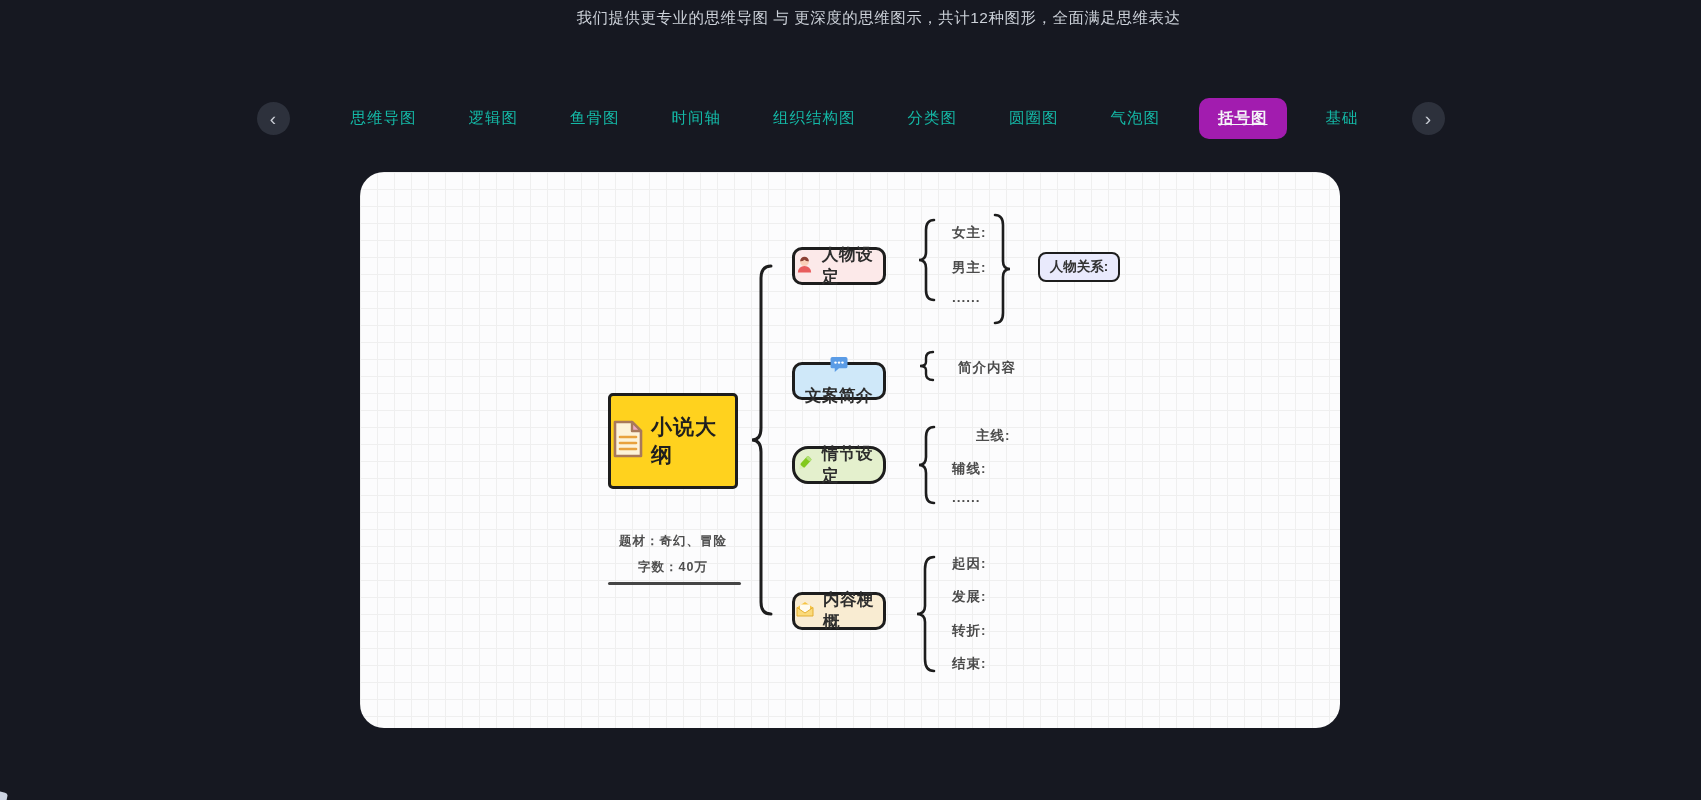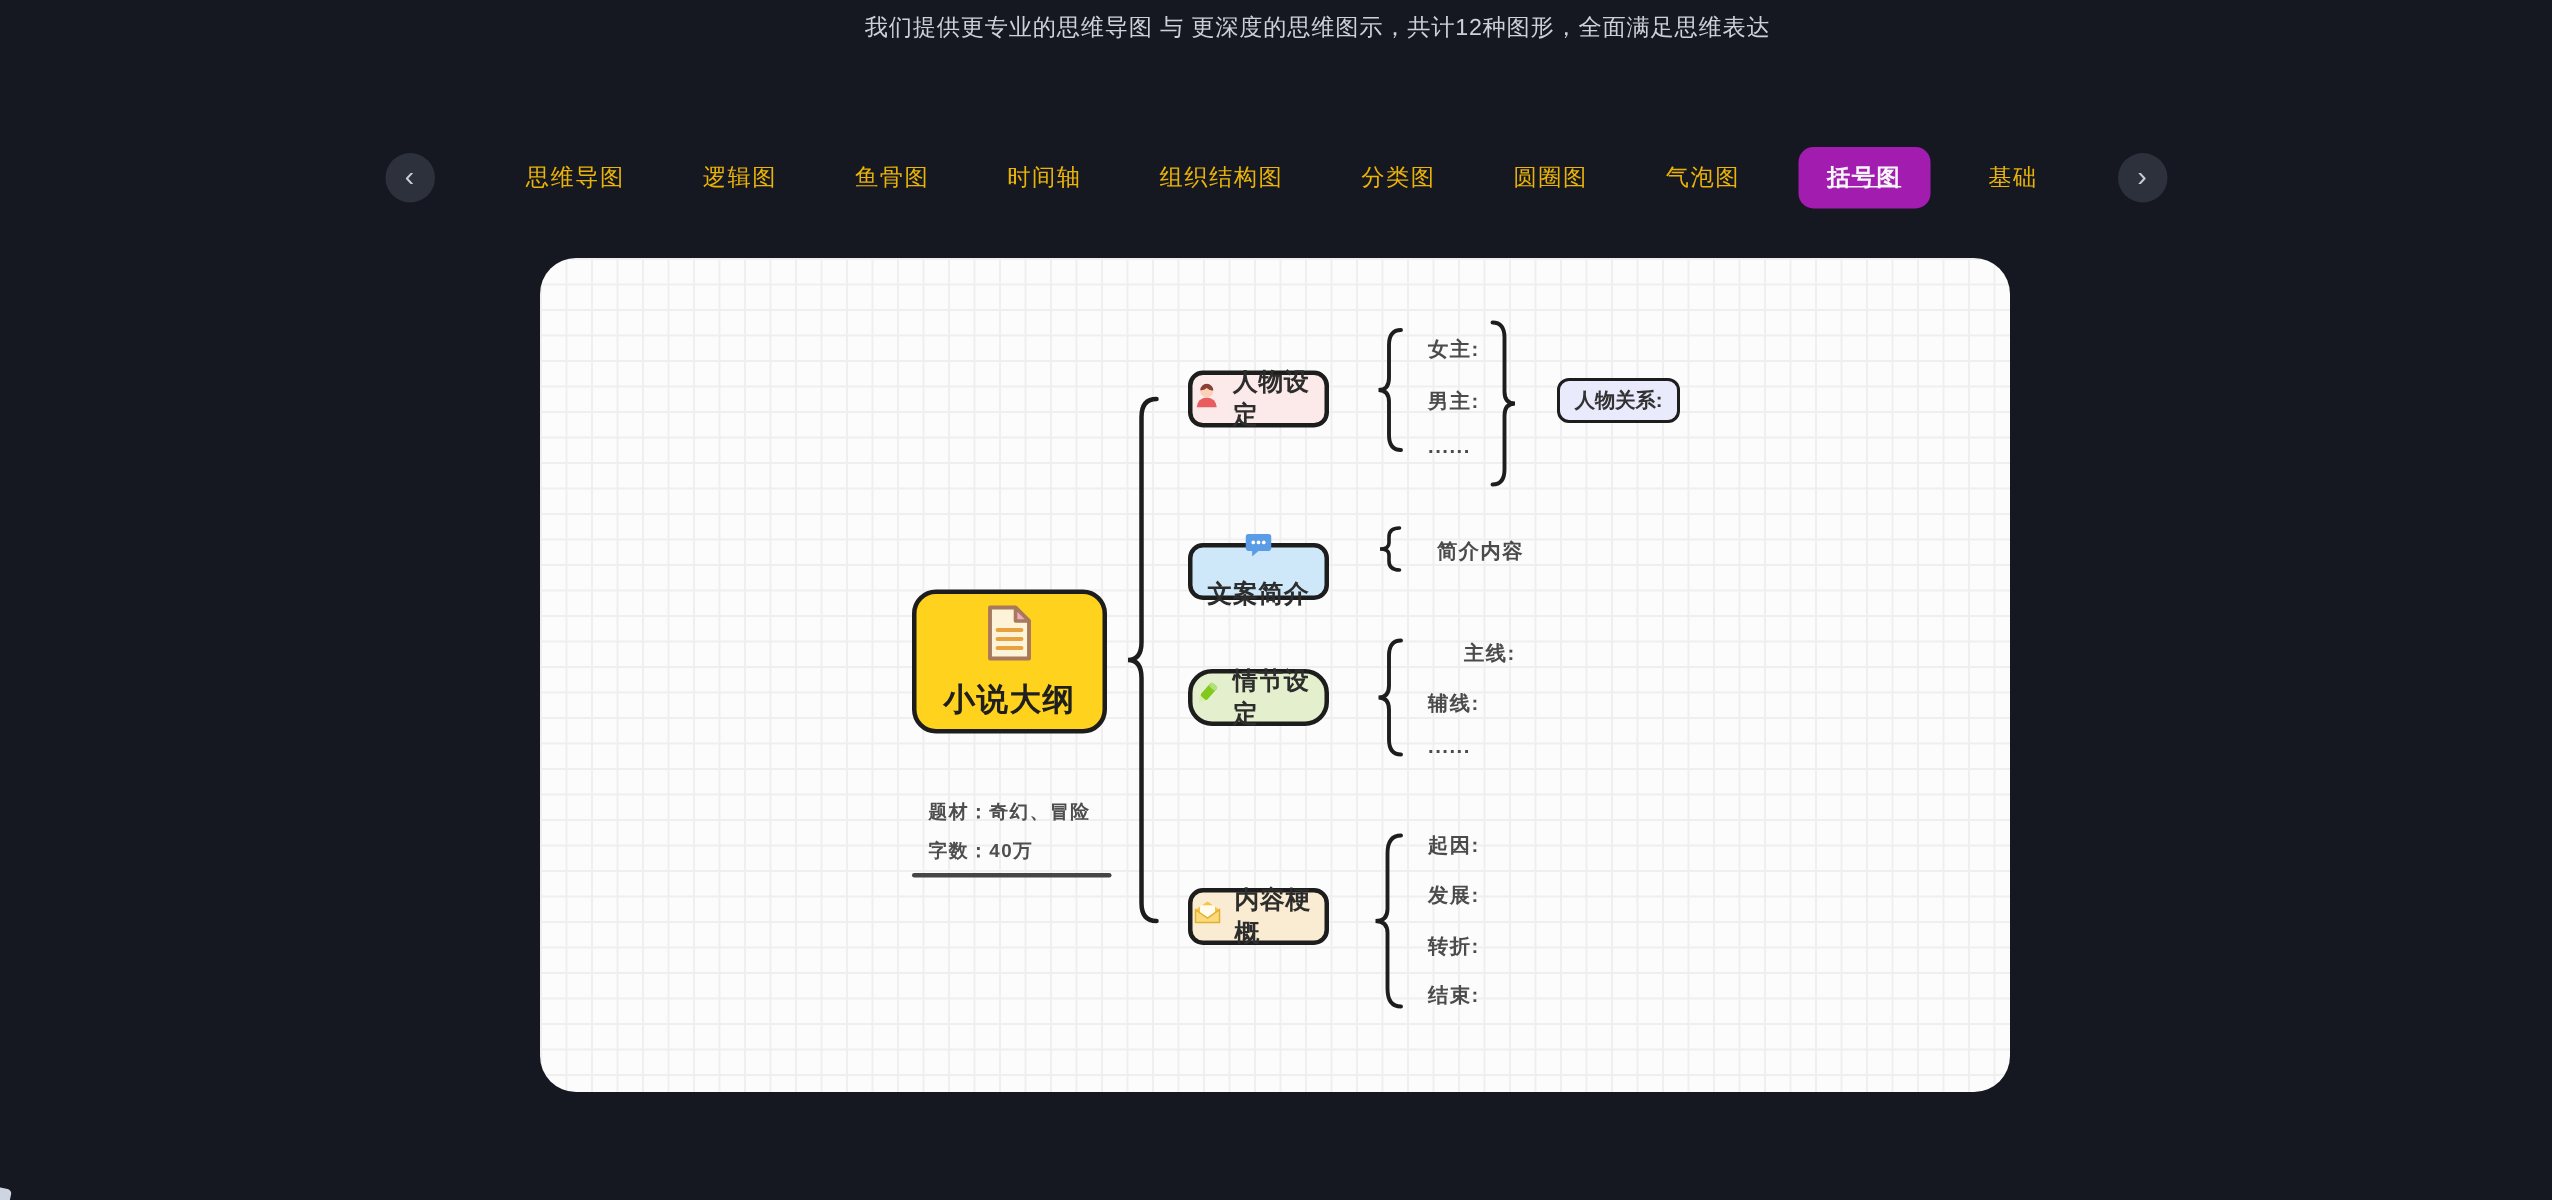--- a/index.html
+++ b/index.html
@@ -22,47 +22,47 @@
   .arrow-btn{
     width:33px;height:33px;border-radius:50%;
     background:#2d313c;color:#c9cdd5;border:none;
     display:flex;align-items:center;justify-content:center;
     font-size:19px;line-height:1;cursor:pointer;flex:0 0 auto;
     padding-bottom:2px;box-sizing:border-box;
   }
   .arrow-btn.left{margin-right:22px;}
   .arrow-btn.right{margin-left:14px;}
   .tab{
-    color:#eab308;font-size:15.5px;letter-spacing:1px;
+    color:#14b8a6;font-size:15.5px;letter-spacing:1px;
     padding:10px 13px;border-radius:10px;cursor:pointer;white-space:nowrap;
   }
   .tab.active{
     background:#a21caf;color:#f4f5f7;font-weight:bold;
     padding:10px 19px;
     text-decoration:underline;
   }
   
   .canvas{
     position:absolute;left:360px;top:172px;width:980px;height:556px;
     background:#fcfcfd;border-radius:24px;overflow:hidden;
     background-image:
       linear-gradient(#efefef 1px,transparent 1px),
       linear-gradient(90deg,#efefef 1px,transparent 1px);
     background-size:17px 17px;
   }
   .abs{position:absolute;}
   
   .root-node{
     left:248px;top:221px;width:130px;height:96px;box-sizing:border-box;
-    background:#ffd21e;border:3px solid #1d1d1d;border-radius:16px;
-    display:flex;flex-direction:column;align-items:center;justify-content:center;gap:6px;
+    background:#ffd21e;border:3px solid #1d1d1d;border-radius:5px;
+    display:flex;flex-direction:row;align-items:center;justify-content:center;gap:6px;
   }
   .root-label{font-size:21px;font-weight:bold;color:#1f1f1f;letter-spacing:1px;}
   
-  .notes{left:259px;top:361px;color:#4e4e4e;font-size:12.5px;font-weight:600;letter-spacing:1px;}
+  .notes{left:259px;top:361px;color:#4e4e4e;font-size:12.5px;font-weight:600;letter-spacing:1px;text-align:center;}
   .notes div{margin-bottom:9px;}
   .notes-underline{left:248px;top:410px;width:133px;height:3px;background:#454545;border-radius:2px;}
   
   .branch{
     width:94px;height:38px;box-sizing:border-box;left:432px;
     border:3px solid #1d1d1d;border-radius:10px;
     display:flex;align-items:center;justify-content:center;gap:8px;
   }
   .branch-label{font-size:16.5px;font-weight:bold;color:#2d2d2d;letter-spacing:.5px;}
   .branch.b0{top:75px;background:#fce9e9;}

